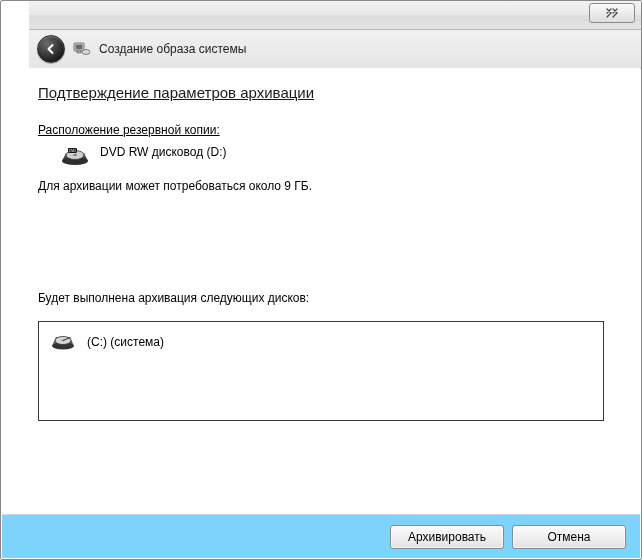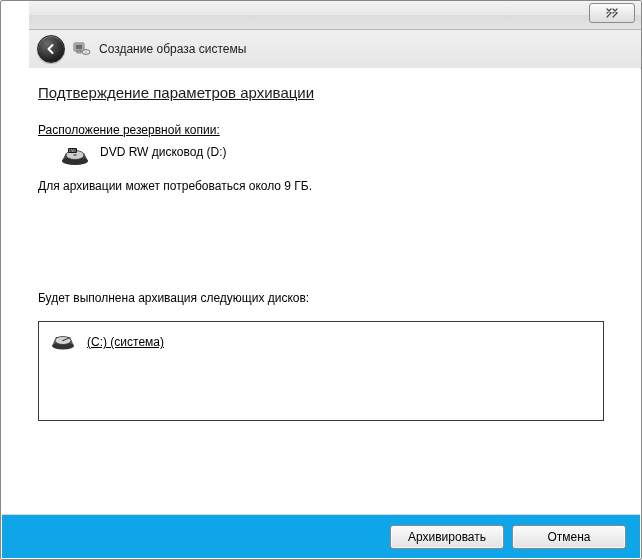--- a/index.html
+++ b/index.html
@@ -116,35 +116,34 @@
   }
   .list-label {
     font-size: 12px;
     margin-bottom: 16px;
   }
   .disk-list {
     border: 1px solid #3a3a3a;
     height: 100px;
     padding: 10px 10px;
     box-sizing: border-box;
-    text-decoration: underline;
   }
   .disk-row {
     display: flex;
     align-items: center;
     gap: 10px;
   }
   .disk-text { font-size: 12px; }
   .footer {
     position: absolute;
     left: 1px;
     right: 1px;
     bottom: 1px;
     height: 44px;
-    background: #0ea5e9;
+    background: #7dd3fc;
     border-top: 1px solid #d6d6d6;
     display: flex;
     align-items: center;
     justify-content: flex-end;
     padding-right: 14px;
     gap: 8px;
     box-sizing: border-box;
   }
   .btn {
     height: 22px;

